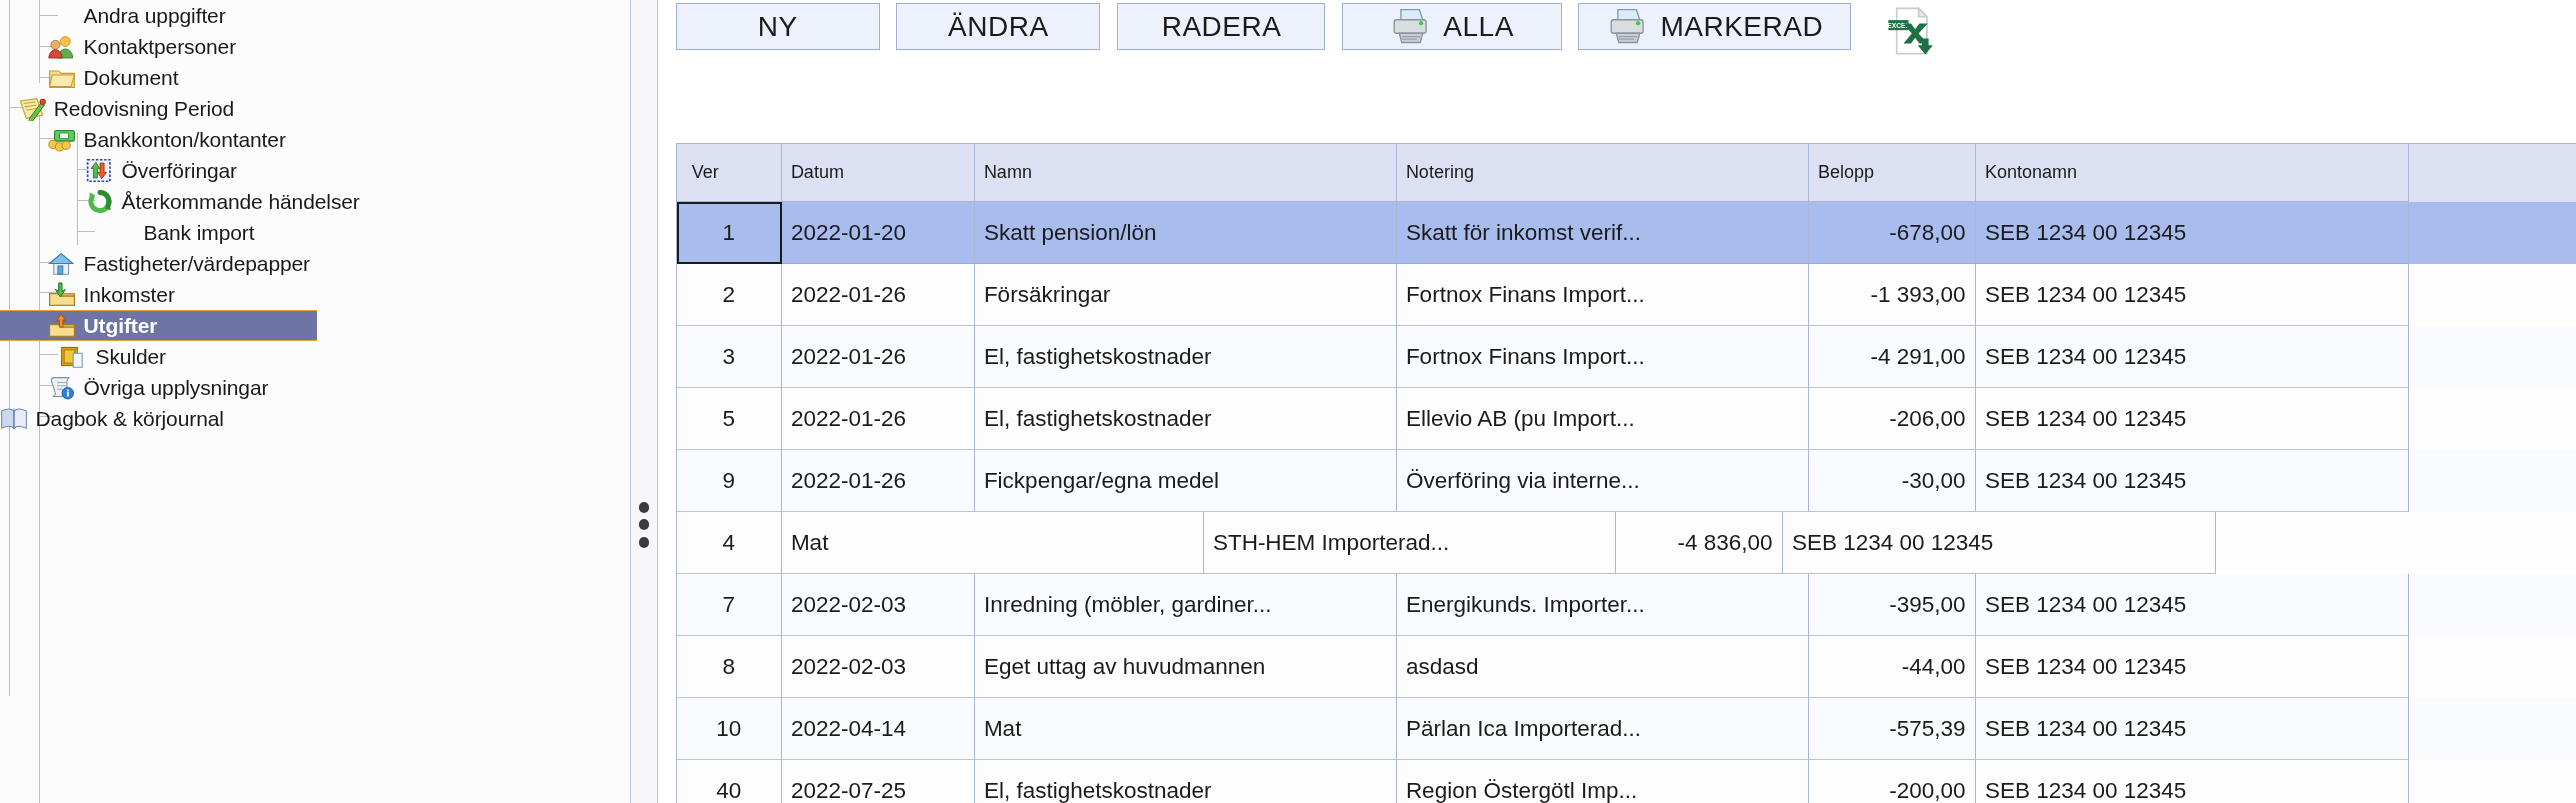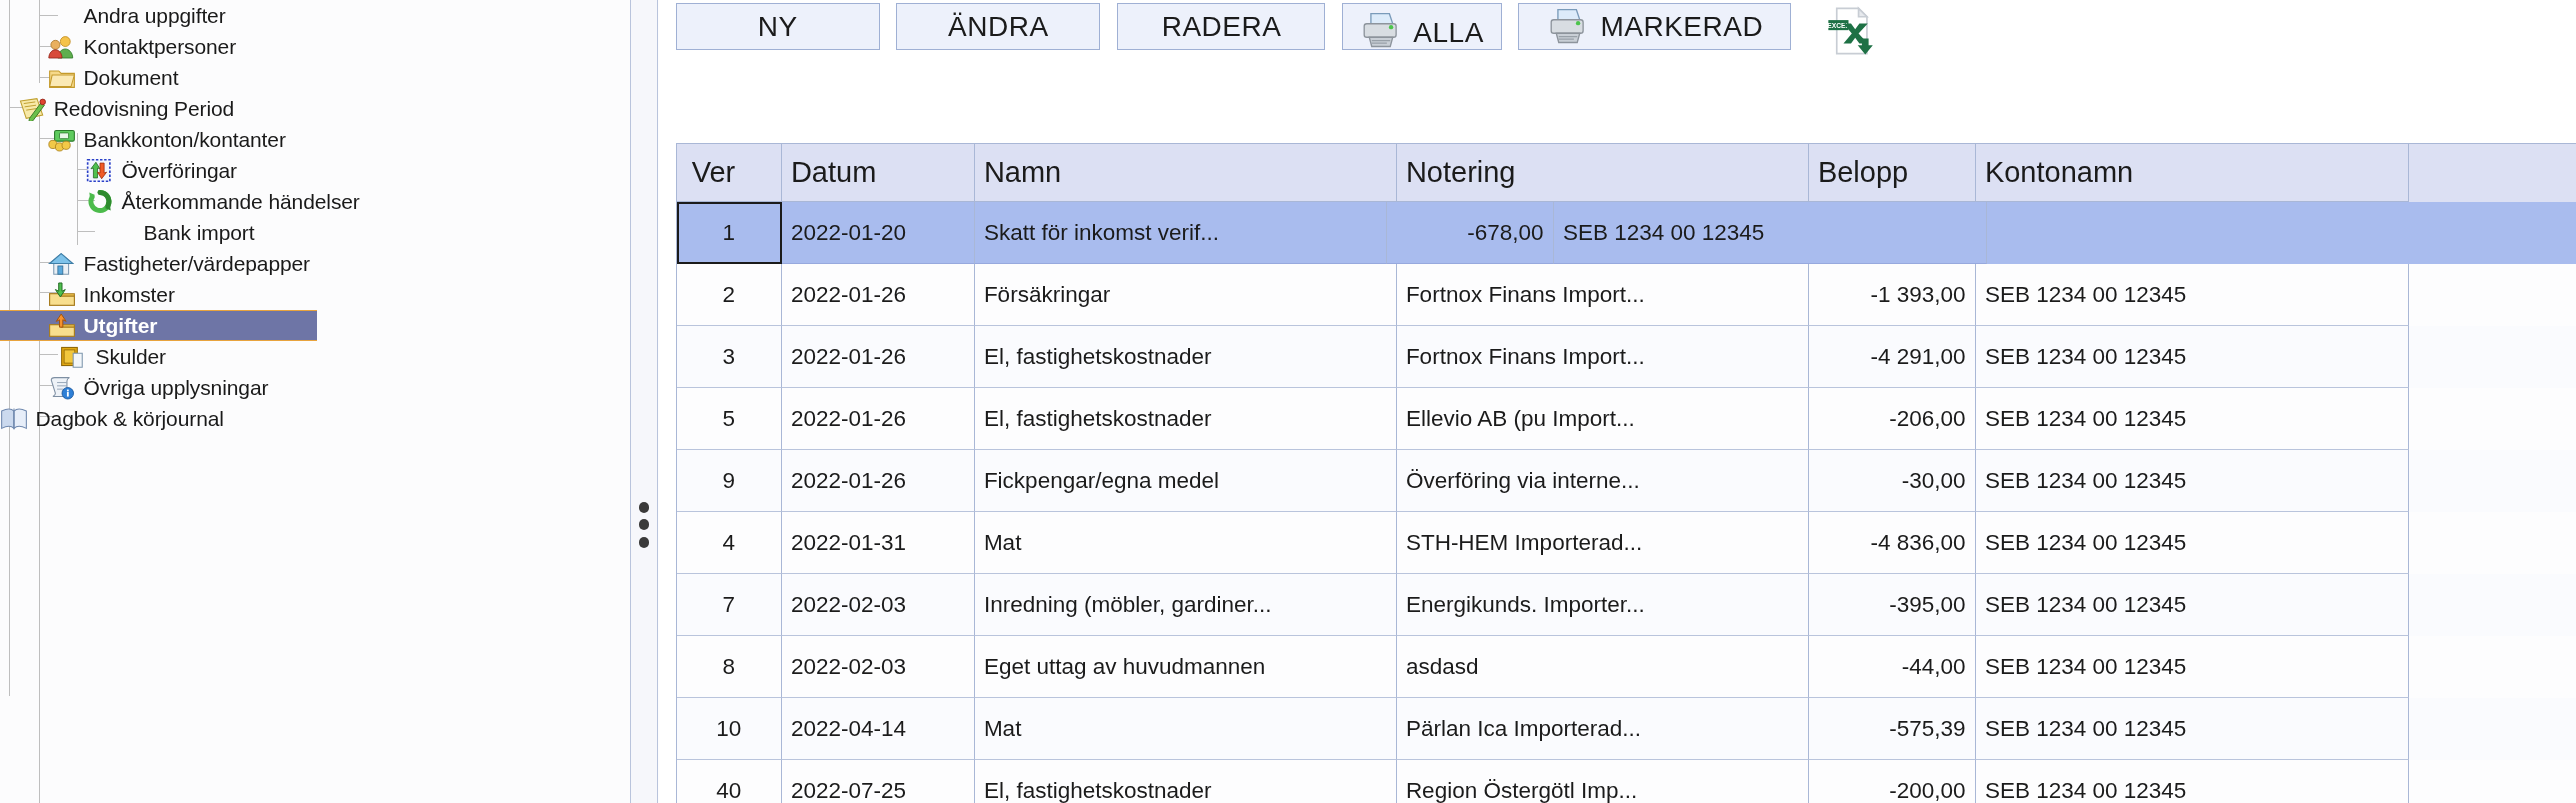--- a/index.html
+++ b/index.html
@@ -60,40 +60,40 @@
   .tbtn {
     height:47px; background:#EDF1FB; border:0.8px solid #9FB0D4;
     display:flex; align-items:center; justify-content:center;
     margin-right:16.7px; cursor:default;
     font-size:28px; color:#1B1B1B; letter-spacing:0.5px;
     padding:0 15px;
   }
   .tbtn.w1 { width:204px; }
   .tbtn.w2 { width:204px; }
   .tbtn.w3 { width:208px;padding-left:16px; }
-  .tbtn.w4 { width:160px;align-items:flex-end; }
+  .tbtn.w4 { width:220px; }
   .tbtn.w5 { width:273px; }
   .tbtn .printer { margin-right:11.7px; flex:0 0 auto; }
   .excel-btn { margin-left:16.7px; width:52px; height:52px; position:relative; top:1.7px; }
 
   
   .grid {
     position:absolute; left:16.7px; top:143px; right:0; bottom:0;
     border-left:0.8px solid #A9B7D6; border-top:0.8px solid #A9B7D6;
     background:#FFFFFF; overflow:hidden;
   }
   .grow { display:flex; height:62px; }
   .ghead { height:58px; background:#DCE0F3; }
   .gcell {
     border-right:0.8px solid #A9B7D6; border-bottom:0.8px solid #B9C4DC;
     display:flex; align-items:center;
     font-size:22.5px; color:#1B1B1B;
     padding:0 9.2px; white-space:nowrap; overflow:hidden;
   }
-  .ghead .gcell { border-bottom:0.8px solid #A9B7D6; font-size:29px; }
+  .ghead .gcell { border-bottom:0.8px solid #A9B7D6; font-size:18px; }
   .c-ver  { width:105px; justify-content:center; }
   .c-dat  { width:193px; }
   .c-nam  { width:422px; }
   .c-not  { width:412px; }
   .c-bel  { width:167px; justify-content:flex-end; }
   .c-kon  { width:433px; }
   .ghead .c-ver { justify-content:flex-start; padding-left:15px; }
   .ghead .c-bel { justify-content:flex-start; }
 
   .grow.odd  { background:#FAFBFE; }
@@ -322,20 +322,21 @@
           <div class="gcell c-dat">Datum</div>
           <div class="gcell c-nam">Namn</div>
           <div class="gcell c-not">Notering</div>
           <div class="gcell c-bel">Belopp</div>
           <div class="gcell c-kon">Kontonamn</div>
         </div>
       <div id="grid-body">
           <div class="grow sel">
             <div class="gcell c-ver">1</div>
             <div class="gcell c-dat">2022-01-20</div>
+            <div class="gcell c-nam">Skatt pension/lön</div>
             <div class="gcell c-not">Skatt för inkomst verif...</div>
             <div class="gcell c-bel">-678,00</div>
             <div class="gcell c-kon">SEB 1234 00 12345</div>
           </div>
           <div class="grow even">
             <div class="gcell c-ver">2</div>
             <div class="gcell c-dat">2022-01-26</div>
             <div class="gcell c-nam">Försäkringar</div>
             <div class="gcell c-not">Fortnox Finans Import...</div>
             <div class="gcell c-bel">-1 393,00</div>
@@ -360,21 +361,20 @@
           <div class="grow odd">
             <div class="gcell c-ver">9</div>
             <div class="gcell c-dat">2022-01-26</div>
             <div class="gcell c-nam">Fickpengar/egna medel</div>
             <div class="gcell c-not">Överföring via interne...</div>
             <div class="gcell c-bel">-30,00</div>
             <div class="gcell c-kon">SEB 1234 00 12345</div>
           </div>
           <div class="grow even">
             <div class="gcell c-ver">4</div>
-            <div class="gcell c-dat">2022-01-31</div>
             <div class="gcell c-nam">Mat</div>
             <div class="gcell c-not">STH-HEM Importerad...</div>
             <div class="gcell c-bel">-4 836,00</div>
             <div class="gcell c-kon">SEB 1234 00 12345</div>
           </div>
           <div class="grow odd">
             <div class="gcell c-ver">7</div>
             <div class="gcell c-dat">2022-02-03</div>
             <div class="gcell c-nam">Inredning (möbler,  gardiner...</div>
             <div class="gcell c-not">Energikunds.  Importer...</div>

